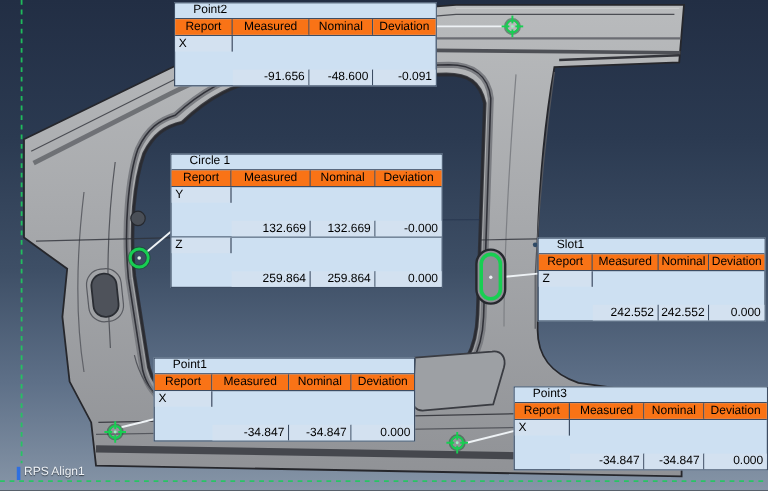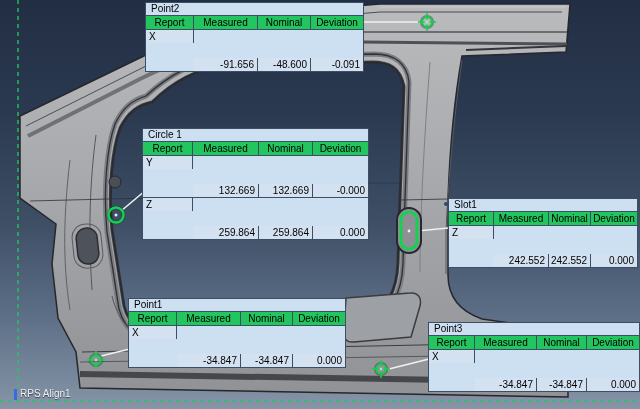--- a/index.html
+++ b/index.html
@@ -6,23 +6,23 @@
   #stage{
     position:relative;width:640px;height:409px;overflow:hidden;
     font-family:"Liberation Sans","DejaVu Sans",sans-serif;
     background:linear-gradient(180deg,#222e44 0%,#2b3a51 28%,#3e4f66 55%,#5e7088 78%,#8695a7 100%);
   }
   #cad{position:absolute;left:0;top:0;}
   .mtable{
     position:absolute;border:1px solid #3d4d63;background:#cde0f2;
     font-size:10px;line-height:12px;color:#000;white-space:nowrap;
   }
-  .mtable .ttl{height:12px;line-height:12px;padding:0 5px;background:#cde0f2;border-bottom:1px solid #3d4d63;text-align:left;}
+  .mtable .ttl{height:12px;line-height:12px;padding:0 15px;background:#cde0f2;border-bottom:1px solid #3d4d63;text-align:left;}
   .mtable .row{display:flex;}
-  .mtable .row.hdr .cell{background:#22c55e;text-align:center;}
+  .mtable .row.hdr .cell{background:#f97316;text-align:center;}
   .mtable .row.dat{border-top:1px solid #3d4d63;}
   .mtable .row.dat .cell{background:#d3e1f0;}
   .cell{
     box-sizing:border-box;height:13px;line-height:13px;border-right:1px solid #3d4d63;
     overflow:hidden;padding:0 2px;
   }
   .cell:last-child{border-right:none;}
   .cell.num{text-align:right;padding-right:3px;margin-top:28px;}
   .cell.axis{text-align:left;padding-left:3px;}
   #align-label{

